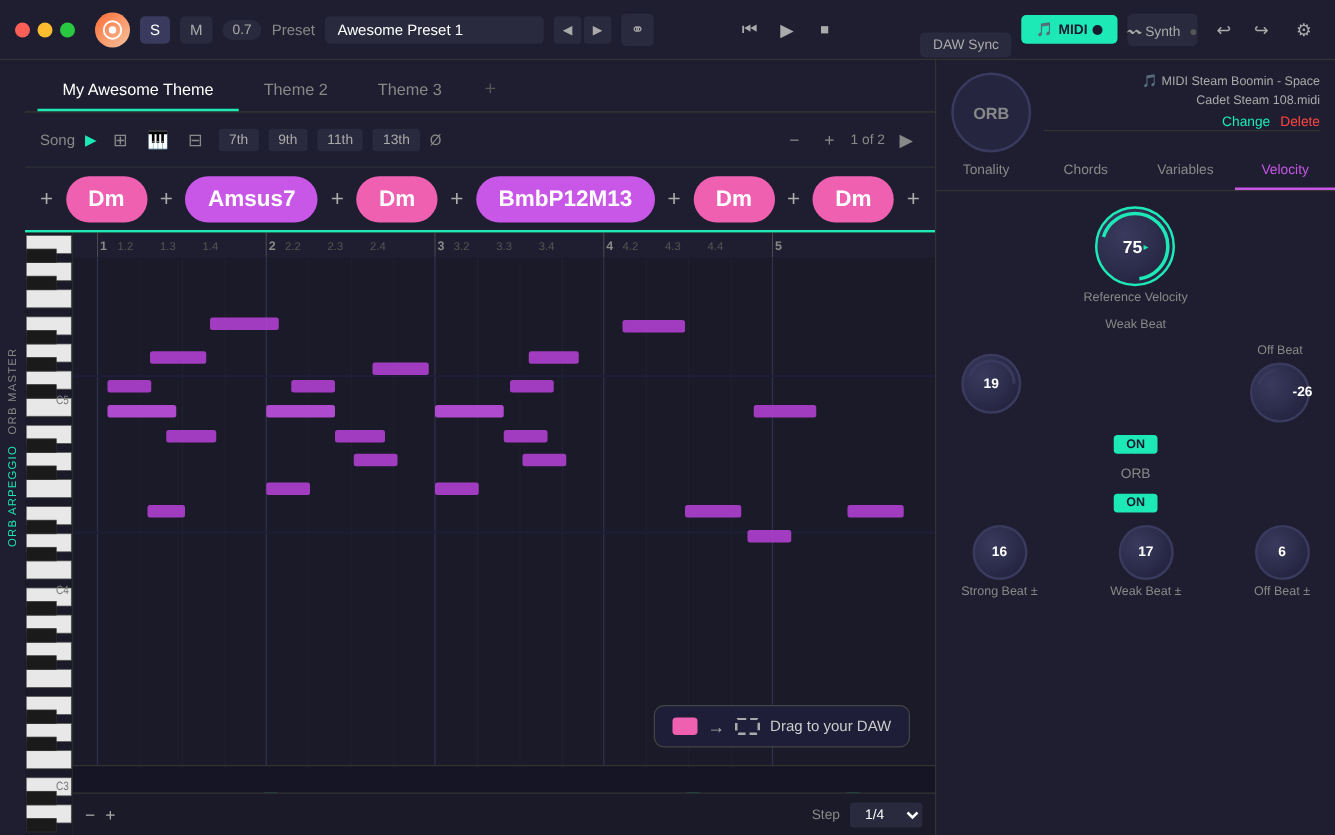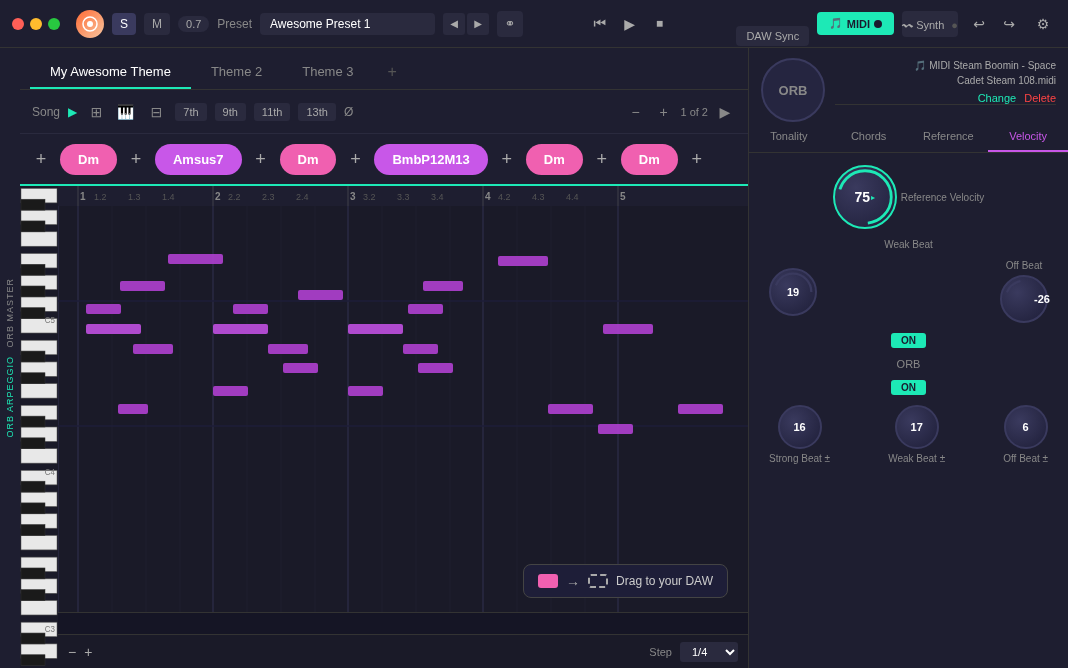--- a/index.html
+++ b/index.html
@@ -287,21 +287,21 @@
       cursor: pointer;
       width: 26px; height: 26px;
       display: flex; align-items: center; justify-content: center;
     }
     .chord-pill {
       background: #c857e8;
       border: none;
       color: #fff;
       padding: 8px 18px;
       border-radius: 20px;
-      font-size: 13px;
+      font-size: 18px;
       font-weight: 600;
       cursor: pointer;
       white-space: nowrap;
     }
     .chord-pill.pink {
       background: #f060b0;
     }
 
     
     .piano-roll-container {
@@ -425,20 +425,21 @@
       overflow-y: auto;
       display: flex;
       flex-direction: column;
       align-items: center;
       gap: 10px;
     }
 
     
     .knob-container {
       display: flex;
+      flex-direction: column;
       align-items: center;
       gap: 4px;
     }
     .knob {
       width: 52px; height: 52px;
       border-radius: 50%;
       background: radial-gradient(circle at 35% 35%, #3a3a5e, #1e1e38);
       border: 2px solid #3a3a5e;
       display: flex;
       align-items: center;
@@ -858,21 +859,21 @@
         <div class="file-actions">
           <button class="file-action-btn green">Change</button>
           <button class="file-action-btn red">Delete</button>
         </div>
       </div>
     </div>
 
     <div class="panel-tabs">
       <div class="panel-tab">Tonality</div>
       <div class="panel-tab">Chords</div>
-      <div class="panel-tab">Reference</div>
+      <div class="panel-tab">Variables</div>
       <div class="panel-tab active">Velocity</div>
     </div>
 
     <div class="knob-section">
 
       <div class="knob-container">
         <div class="knob large teal-ring">
           <svg class="knob-svg" viewBox="0 0 64 64">
             <circle cx="32" cy="32" r="28" fill="none" stroke="#1de9b6" stroke-width="3" stroke-dasharray="120 60" stroke-dashoffset="-30" transform="rotate(135 32 32)"></circle>
           </svg>

